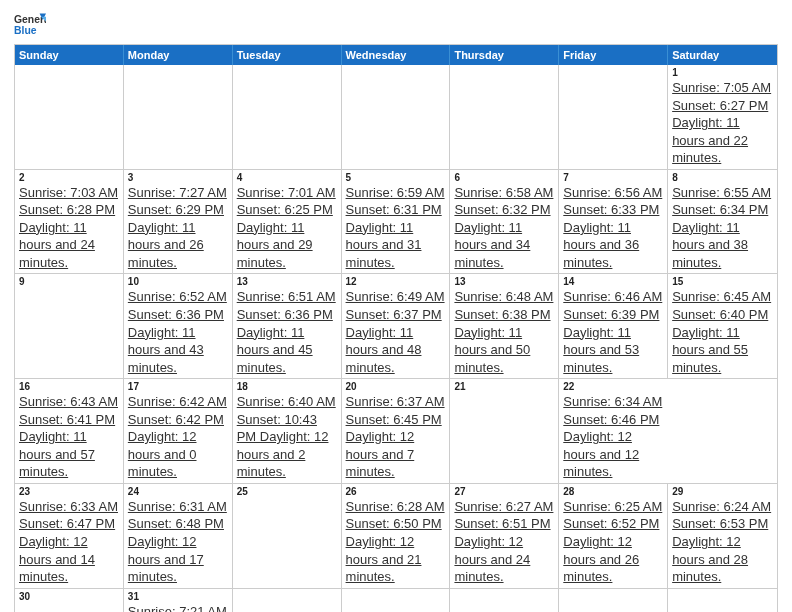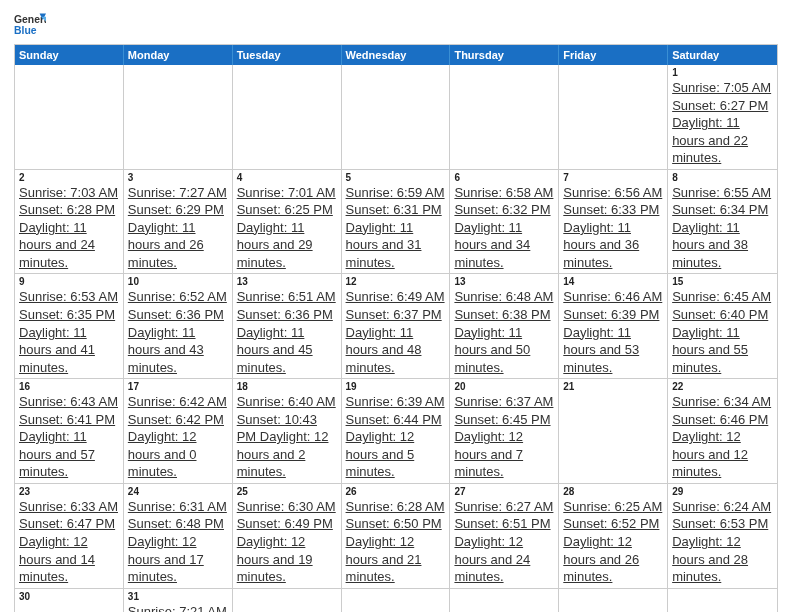--- a/index.html
+++ b/index.html
@@ -193,24 +193,20 @@
             <span class="day-num">8</span>
             <div class="cell-info">Sunrise: 6:55 AM
 Sunset: 6:34 PM
 Daylight: 11 hours
 and 38 minutes.</div>
           </div>
         </div>
         <div class="cal-row">
           <div class="cal-cell">
             <span class="day-num">9</span>
-            <div class="cell-info">Sunrise: 6:53 AM
-Sunset: 6:35 PM
-Daylight: 11 hours
-and 41 minutes.</div>
           </div>
           <div class="cal-cell">
             <span class="day-num">10</span>
             <div class="cell-info">Sunrise: 6:52 AM
 Sunset: 6:36 PM
 Daylight: 11 hours
 and 43 minutes.</div>
           </div>
           <div class="cal-cell">
             <span class="day-num">13</span>
@@ -264,27 +260,20 @@
 and 0 minutes.</div>
           </div>
           <div class="cal-cell">
             <span class="day-num">18</span>
             <div class="cell-info">Sunrise: 6:40 AM
 Sunset: 10:43 PM
 Daylight: 12 hours
 and 2 minutes.</div>
           </div>
           <div class="cal-cell">
-            <span class="day-num">19</span>
-            <div class="cell-info">Sunrise: 6:39 AM
-Sunset: 6:44 PM
-Daylight: 12 hours
-and 5 minutes.</div>
-          </div>
-          <div class="cal-cell">
             <span class="day-num">20</span>
             <div class="cell-info">Sunrise: 6:37 AM
 Sunset: 6:45 PM
 Daylight: 12 hours
 and 7 minutes.</div>
           </div>
           <div class="cal-cell">
             <span class="day-num">21</span>
           </div>
           <div class="cal-cell">
@@ -305,24 +294,20 @@
           </div>
           <div class="cal-cell">
             <span class="day-num">24</span>
             <div class="cell-info">Sunrise: 6:31 AM
 Sunset: 6:48 PM
 Daylight: 12 hours
 and 17 minutes.</div>
           </div>
           <div class="cal-cell">
             <span class="day-num">25</span>
-            <div class="cell-info">Sunrise: 6:30 AM
-Sunset: 6:49 PM
-Daylight: 12 hours
-and 19 minutes.</div>
           </div>
           <div class="cal-cell">
             <span class="day-num">26</span>
             <div class="cell-info">Sunrise: 6:28 AM
 Sunset: 6:50 PM
 Daylight: 12 hours
 and 21 minutes.</div>
           </div>
           <div class="cal-cell">
             <span class="day-num">27</span>

